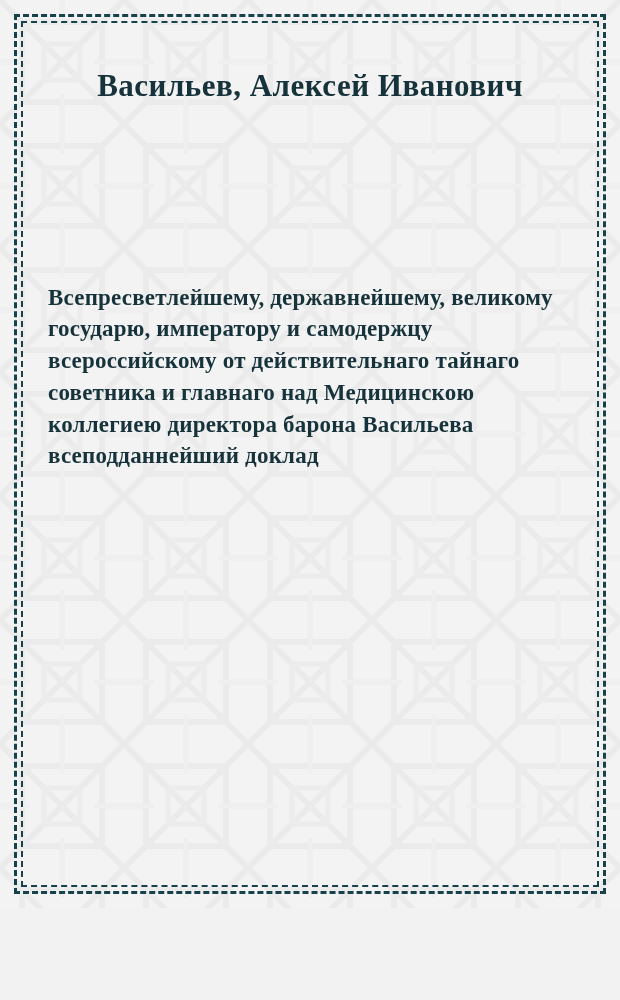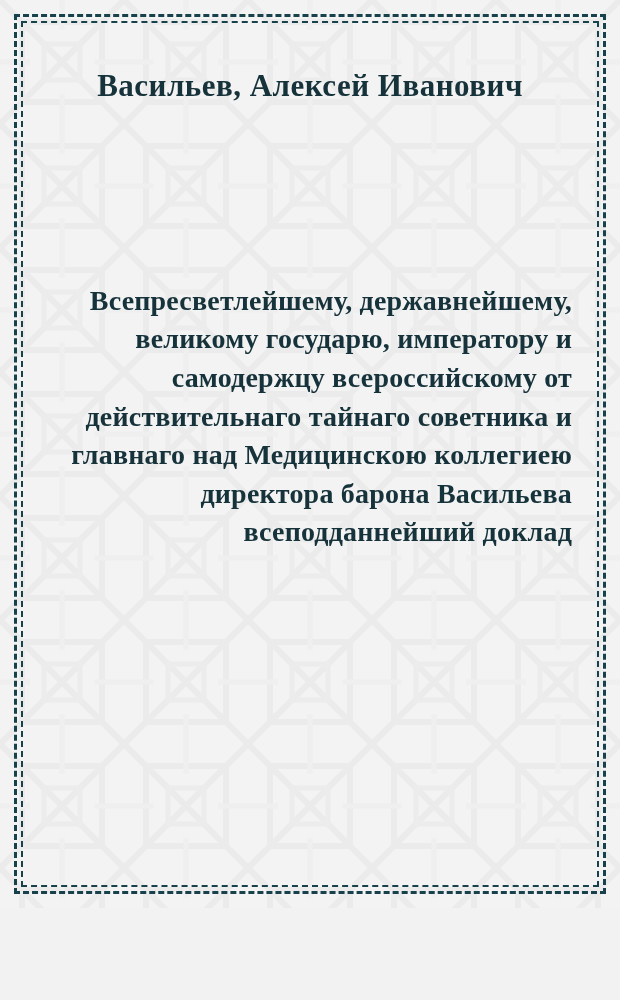--- a/index.html
+++ b/index.html
@@ -69,25 +69,25 @@
     color: #16323a;
     letter-spacing: 0.5px;
     line-height: 1.15;
     text-align: center;
     margin: 6px 0 0 0;
     white-space: nowrap;
   }
 
   .title {
     margin-top: 178px;
-    font-size: 28px;
+    font-size: 23px;
     font-weight: bold;
     color: #16323a;
     line-height: 1.38;
-    text-align: right;
+    text-align: left;
     letter-spacing: 0.2px;
   }
 </style>
 </head>
 <body>
 
 <div class="page">
 
   <svg class="watermark" viewBox="0 0 620 1000" xmlns="http://www.w3.org/2000/svg">
     <defs>

